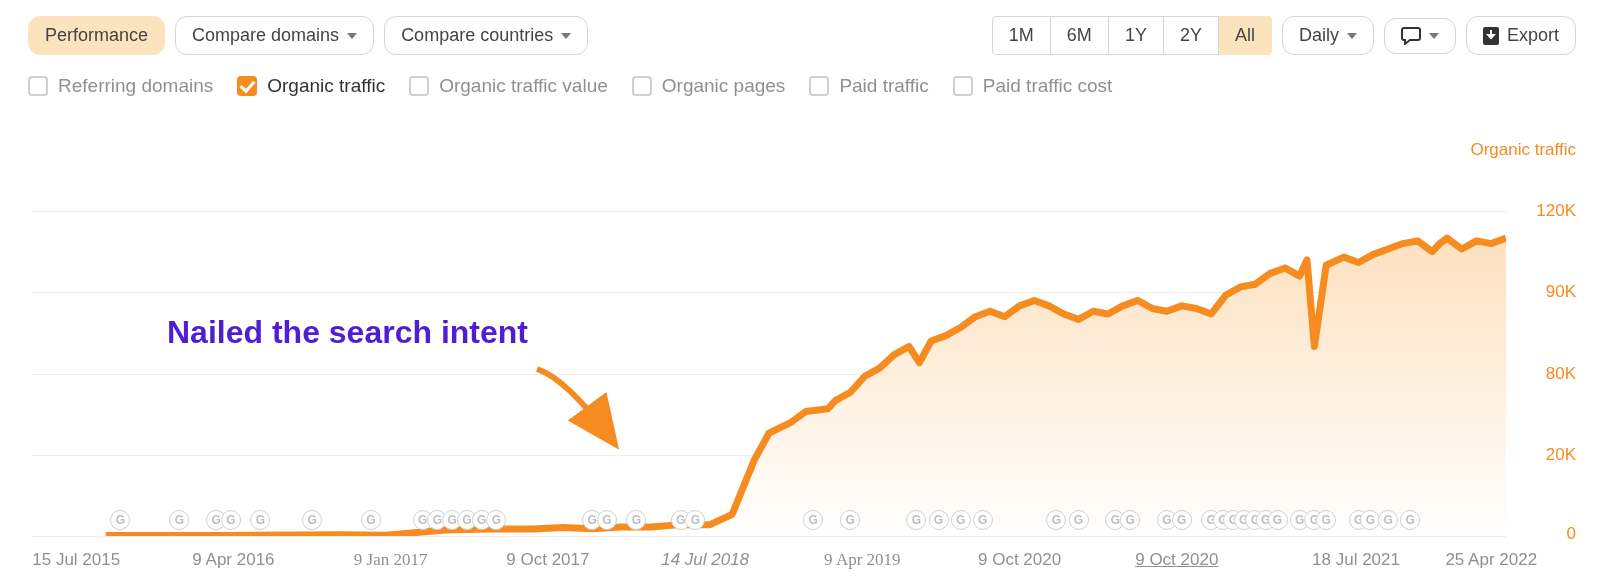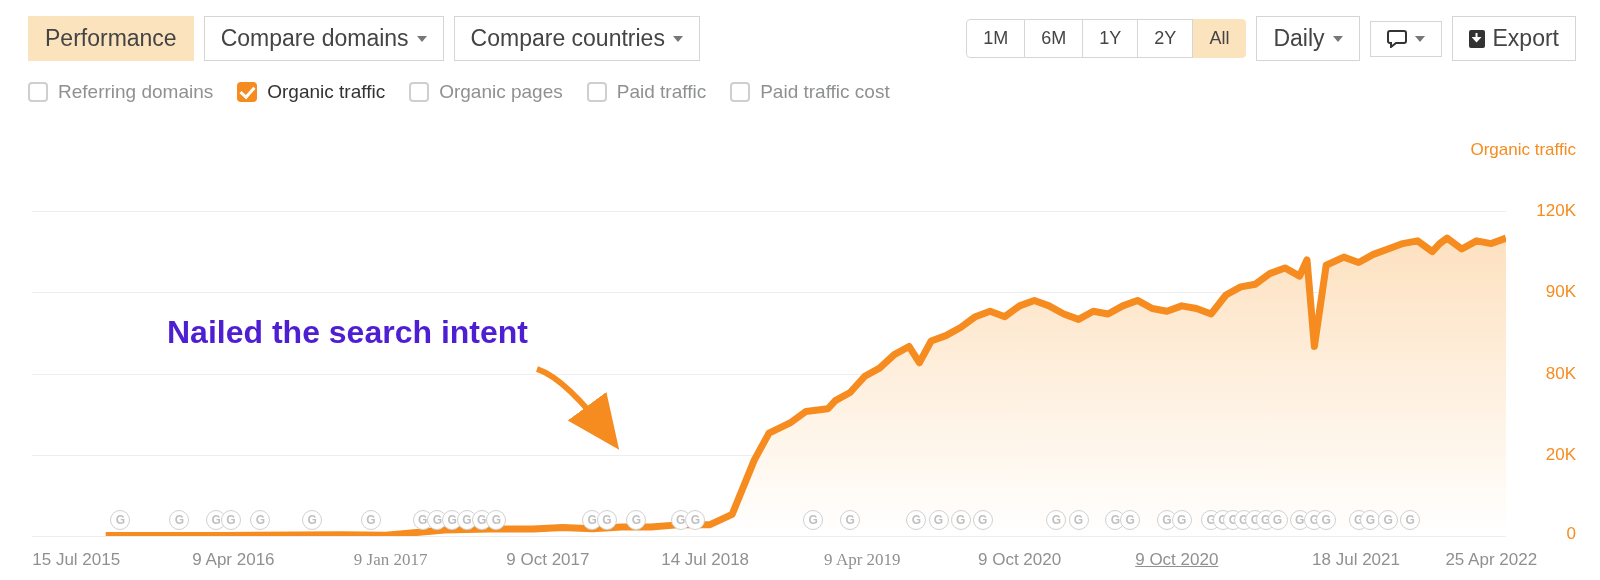--- a/index.html
+++ b/index.html
@@ -9,21 +9,21 @@
     --border:#d5d5d5;
     --grey:#8f9191;
     --text:#333333;
     --purple:#4e1fd2;
   }
   *{box-sizing:border-box}
   body{margin:0;font-family:-apple-system,Helvetica,Arial,sans-serif;color:var(--text);background:#fff}
   .wrap{width:1600px;height:580px;position:relative;padding:16px 24px 0 28px}
   
   .row{display:flex;align-items:center;gap:10px}
-  .btn{display:inline-flex;align-items:center;gap:8px;border:1px solid var(--border);background:#fff;border-radius:0;padding:8px 16px;font-size:23px;color:#444;cursor:pointer}
+  .btn{display:inline-flex;align-items:center;gap:8px;border:1px solid var(--border);background:#fff;border-radius:12px;padding:8px 16px;font-size:18px;color:#444;cursor:pointer}
   .btn.active{background:var(--orange-light);border-color:var(--orange-light)}
   .btn .caret{width:0;height:0;border-left:5px solid transparent;border-right:5px solid transparent;border-top:6px solid #777}
   .spacer{flex:1}
   .seg{display:flex;border-radius:4px;overflow:hidden}
   .seg .sbtn{border:1px solid var(--border);border-left:none;background:#fff;padding:8px 16px;font-size:18px;color:#444;cursor:pointer}
   .seg .sbtn:first-child{border-left:1px solid var(--border);border-radius:4px 0 0 4px}
   .seg .sbtn:last-child{border-radius:0 4px 4px 0}
   .seg .sbtn.active{background:var(--orange-light);border-color:var(--orange-light)}
   .icon-bubble{width:20px;height:18px;display:inline-block;position:relative}
   .icon-bubble svg{position:absolute;top:0;left:0}
@@ -97,20 +97,24 @@
   </div>
 
   <div class="metrics" id="metrics">
       <div class="chk">
         <span class="box"></span>
         <span class="lbl">Referring domains</span>
       </div>
       <div class="chk on">
         <span class="box"></span>
         <span class="lbl">Organic traffic</span>
+      </div>
+      <div class="chk">
+        <span class="box"></span>
+        <span class="lbl">Organic traffic value</span>
       </div>
       <div class="chk">
         <span class="box"></span>
         <span class="lbl">Organic pages</span>
       </div>
       <div class="chk">
         <span class="box"></span>
         <span class="lbl">Paid traffic</span>
       </div>
       <div class="chk">
@@ -204,21 +208,21 @@
         </div>
         <div class="yaxis" style="top: 7.69231%;">
           <span class="ylabel">120K</span>
         </div>
       </div>
     <div class="xaxis" id="xaxis">
         <div class="xtick" style="left: 3%;">15 Jul 2015</div>
         <div class="xtick" style="left: 13.6667%;">9 Apr 2016</div>
         <div class="xtick" style="left: 24.3333%; font-family: Liberation Serif, serif;">9 Jan 2017</div>
         <div class="xtick" style="left: 35%;">9 Oct 2017</div>
-        <div class="xtick" style="left: 45.6667%;">14 Jul 2018</div>
+        <div class="xtick" style="left: 45.6667%; font-style: italic;">14 Jul 2018</div>
         <div class="xtick" style="left: 56.3333%; font-family: Liberation Serif, serif;">9 Apr 2019</div>
         <div class="xtick" style="left: 67%;">9 Oct 2020</div>
         <div class="xtick" style="left: 77.6667%; text-decoration: underline;">9 Oct 2020</div>
         <div class="xtick" style="left: 88.3333%; margin-left: 22px;">18 Jul 2021</div>
         <div class="xtick" style="left: 99%;">25 Apr 2022</div>
       </div>
   </div>
 </div>
 
 </body></html>

